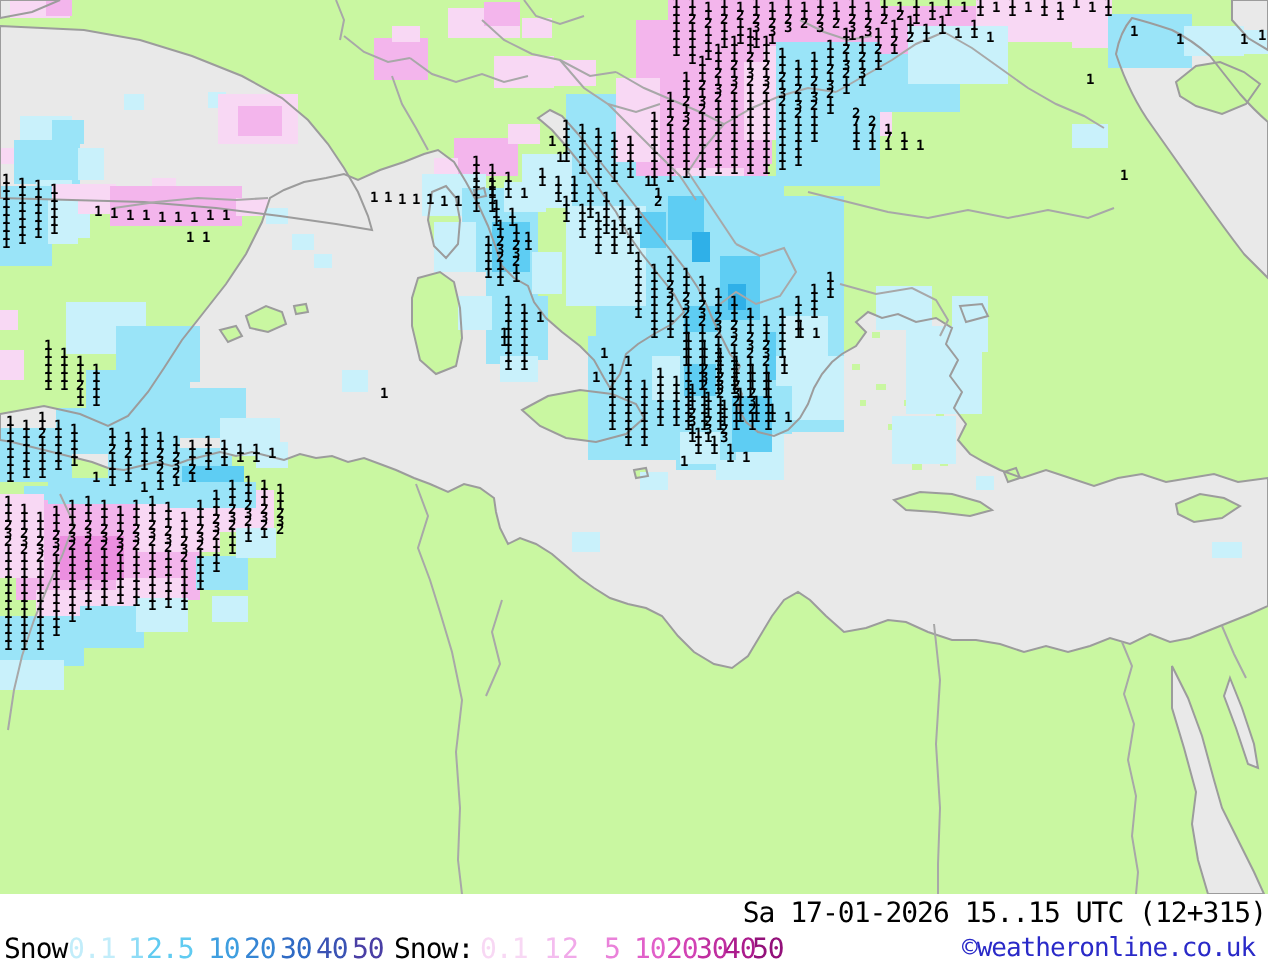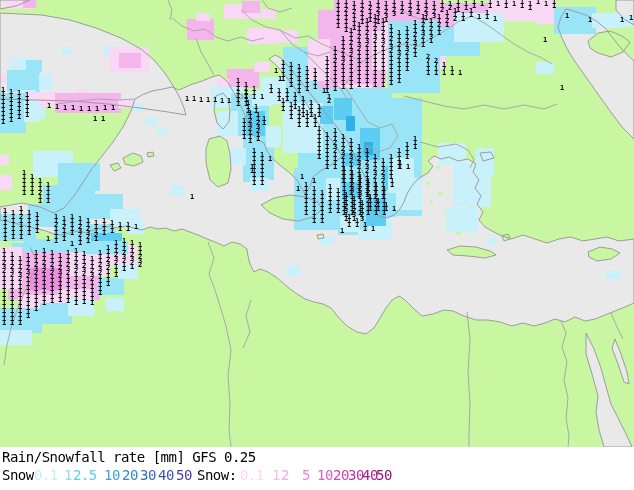--- a/index.html
+++ b/index.html
@@ -1365,21 +1365,22 @@
 1</div>
         <div class="sym" style="left: 313px; top: 115px;">1
 1
 1</div>
         <div class="sym" style="left: 543px; top: 38px;">1</div>
         <div class="sym" style="left: 560px; top: 86px;">1</div>
       </div>
   </div>
 
   <div class="caption">
-    <div class="t1 t1-left">Rain/Snowfall rate [mm] GFS 0.25</div>
+    <div class="t1 t1-right">Sa 17-01-2026 15..15 UTC (12+315)</div>
     <div class="t2">
       <span style="left:2px">Snow</span>
       <span id="rain-values"><span style="left: 34px; color: rgb(194, 237, 250);">0.1</span><span style="left: 64px; color: rgb(142, 220, 246);">1</span><span style="left: 73px; color: rgb(96, 203, 241);">2.5</span><span style="left: 104px; color: rgb(63, 159, 224);">10</span><span style="left: 122px; color: rgb(53, 133, 212);">20</span><span style="left: 140px; color: rgb(47, 106, 196);">30</span><span style="left: 158px; color: rgb(59, 83, 180);">40</span><span style="left: 176px; color: rgb(74, 63, 165);">50</span></span>
       <span style="left:197px">Snow:</span>
       <span id="snow-values"><span style="left: 240px; color: rgb(248, 216, 244);">0.1</span><span style="left: 272px; color: rgb(244, 189, 239);">1</span><span style="left: 281px; color: rgb(241, 169, 233);">2</span><span style="left: 302px; color: rgb(234, 130, 218);">5</span><span style="left: 317px; color: rgb(225, 96, 201);">10</span><span style="left: 333px; color: rgb(210, 67, 180);">20</span><span style="left: 348px; color: rgb(192, 47, 160);">30</span><span style="left: 362px; color: rgb(172, 28, 141);">40</span><span style="left: 376px; color: rgb(147, 17, 122);">50</span></span>
+      <span class="copyright" style="color: rgb(42, 42, 200);">©weatheronline.co.uk</span>
     </div>
   </div>
 </div>
 
 </body></html>

